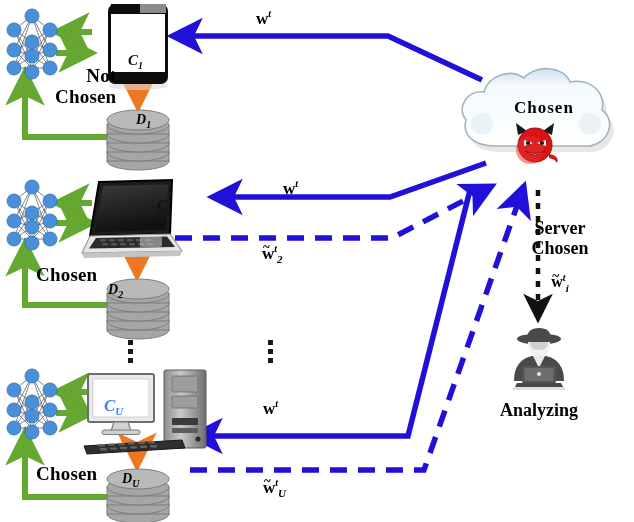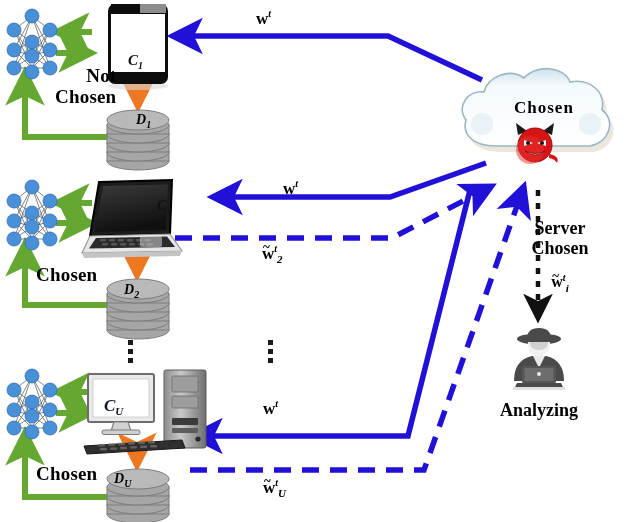--- a/index.html
+++ b/index.html
@@ -331,38 +331,38 @@
   <div class="lbl lbl-w" style="left:256px;top:8px;">
     <span>w</span><sup>t</sup>
   </div>
 
   <div class="lbl lbl-dev" style="left:157px;top:197px;color:#111;">
     <span>C</span><sub style="font-size:10px;">2</sub>
   </div>
   <div class="lbl lbl-chosen" style="left:36px;top:264px;">
     <span>Chosen</span>
   </div>
-  <div class="lbl lbl-db" style="left:124px;top:282px;">
+  <div class="lbl lbl-db" style="left:108px;top:282px;">
     <span>D</span><sub style="font-size:10px;">2</sub>
   </div>
   <div class="lbl lbl-w" style="left:283px;top:178px;">
     <span>w</span><sup>t</sup>
   </div>
   <div class="lbl lbl-w" style="left:262px;top:243px;">
     <span class="wtilde">
       <span class="tb">~</span><span>w</span></span><sup>t</sup><sub>2</sub>
   </div>
 
-  <div class="lbl lbl-dev" style="left:104px;top:396px;color:#0f172a;font-size:17px;">
+  <div class="lbl lbl-dev" style="left:104px;top:396px;color:#3b82f6;font-size:17px;">
     <span>C</span><sub style="font-size:11px;">U</sub>
   </div>
   <div class="lbl lbl-chosen" style="left:36px;top:463px;">
     <span>Chosen</span>
   </div>
-  <div class="lbl lbl-db" style="left:114px;top:471px;">
+  <div class="lbl lbl-db" style="left:122px;top:471px;">
     <span>D</span><sub style="font-size:10px;">U</sub>
   </div>
   <div class="lbl lbl-w" style="left:263px;top:398px;">
     <span>w</span><sup>t</sup>
   </div>
   <div class="lbl lbl-w" style="left:263px;top:477px;">
     <span class="wtilde">
       <span class="tb">~</span><span>w</span></span><sup>t</sup><sub>U</sub>
   </div>
 

